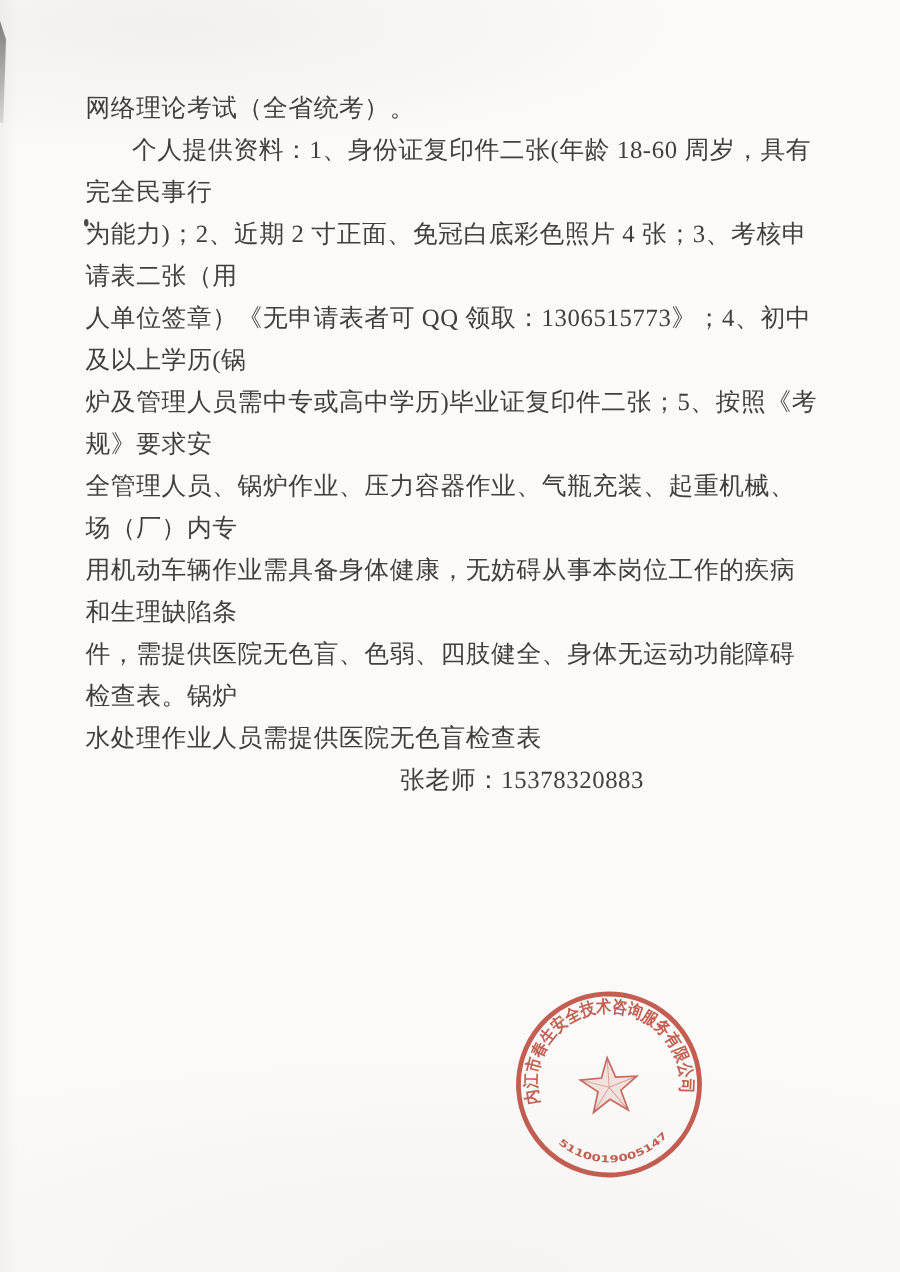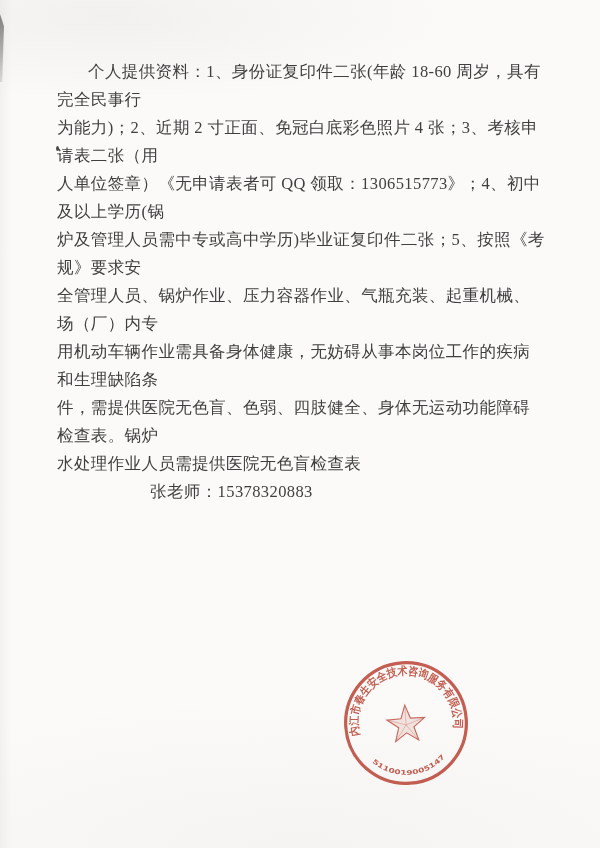--- a/index.html
+++ b/index.html
@@ -28,39 +28,40 @@
     font-size:16.5px;line-height:28px;letter-spacing:0.4px;
   }
   .line-block{white-space:pre-line;margin:0;}
   .indent{text-indent:31px;}
   .heading{
     font-weight:bold;color:#2b2b2b;text-indent:27px;margin-top:3px;
     letter-spacing:0.8px;
   }
   .contact{margin:0;}
   .contact.c1{padding-left:27px;}
-  .contact.c2{padding-left:93px;}
+  .contact.c2{padding-left:93px;text-align:center;}
   .contact.c3{padding-left:123px;}
   .stamp{
     position:absolute;left:336px;top:657px;width:140px;height:132px;
     mix-blend-mode:multiply;opacity:0.88;
     transform:rotate(-4deg);
   }
 </style>
 </head>
 <body>
 
 <div class="page">
 
   <div class="edge-wedge"></div>
   <div class="speck s1"></div>
   <div class="speck s2"></div>
 
   <div class="doc-content">
 
+    <p class="line-block">网络理论考试（全省统考）。</p>
 
 
 
     <p class="line-block indent">个人提供资料：1、身份证复印件二张(年龄 18-60 周岁，具有完全民事行
 为能力)；2、近期 2 寸正面、免冠白底彩色照片 4 张；3、考核申请表二张（用
 人单位签章）《无申请表者可 QQ 领取：1306515773》；4、初中及以上学历(锅
 炉及管理人员需中专或高中学历)毕业证复印件二张；5、按照《考规》要求安
 全管理人员、锅炉作业、压力容器作业、气瓶充装、起重机械、场（厂）内专
 用机动车辆作业需具备身体健康，无妨碍从事本岗位工作的疾病和生理缺陷条
 件，需提供医院无色盲、色弱、四肢健全、身体无运动功能障碍检查表。锅炉

